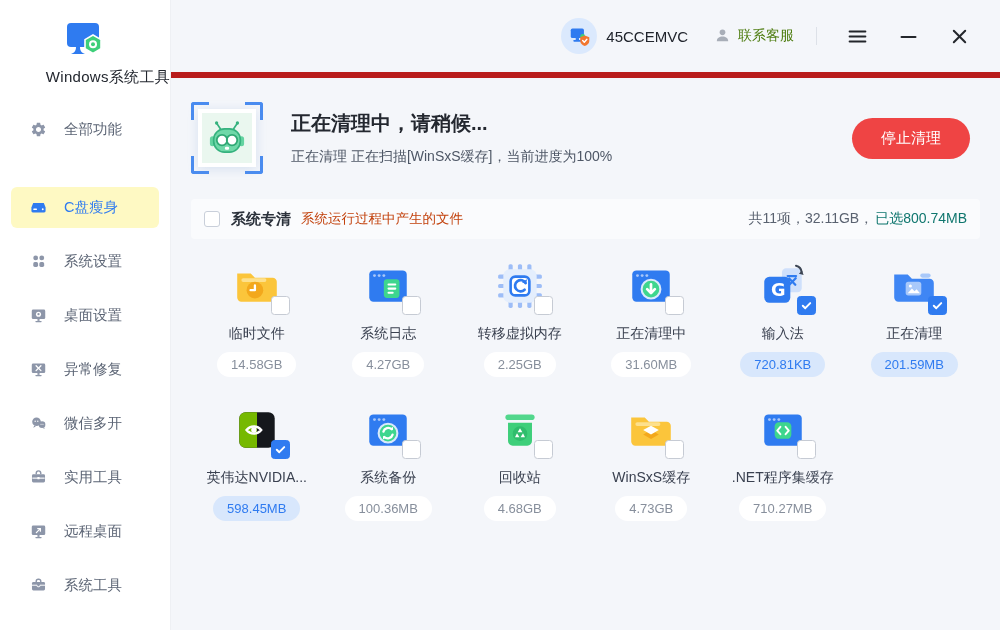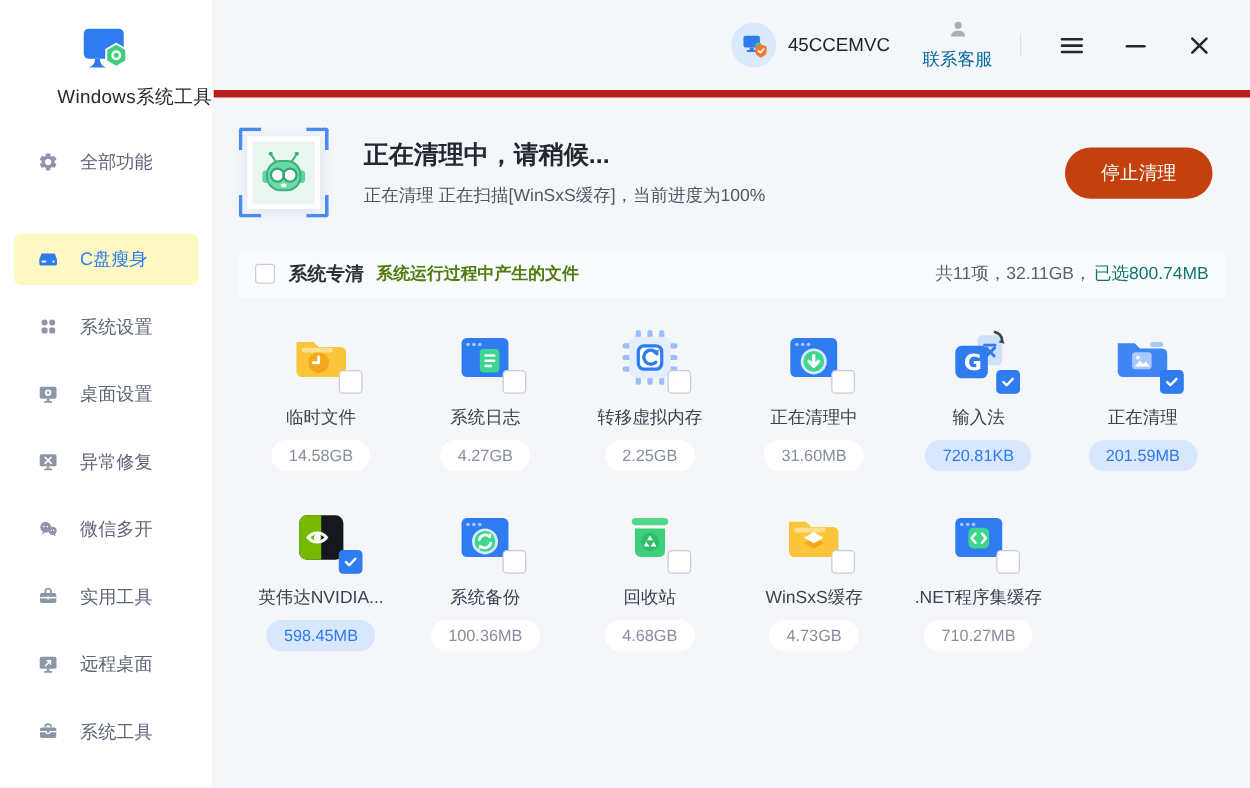--- a/index.html
+++ b/index.html
@@ -21,46 +21,46 @@
   .sitem .sicon svg{width:17px;height:17px;}
   .sitem.active{background:#fef9c3;color:#2F7BF0;}
   .sitem.active .sicon{color:#2F7BF0;}
   
   .main{flex:1;display:flex;flex-direction:column;min-width:0;}
   .topbar{height:72px;flex:none;display:flex;align-items:center;justify-content:flex-end;border-bottom:6px solid #b91c1c;padding-right:26px;gap:0;}
   .account{display:flex;align-items:center;gap:9px;cursor:pointer;}
   .avatar{width:36px;height:36px;border-radius:50%;background:#DBE9FD;display:flex;align-items:center;justify-content:center;}
   .avatar svg{width:28px;height:28px;}
   .account-id{font-size:15px;color:#20242C;font-weight:500;}
-  .support{display:flex;align-items:center;gap:7px;margin-left:26px;cursor:pointer;color:#0369a1;font-size:14px;flex-direction:column;}
+  .support{display:flex;align-items:flex-start;gap:7px;margin-left:26px;cursor:pointer;color:#4d7c0f;font-size:14px;}
   .support svg{width:17px;height:17px;}
   .tb-divider{width:1px;height:18px;background:#DDE1E8;margin:0 26px 0 22px;}
   .winbtn{background:none;border:none;padding:4px;display:flex;align-items:center;cursor:pointer;}
   .winbtn svg{width:21px;height:21px;stroke:#23262B;}
   .winbtn + .winbtn{margin-left:22px;}
   
   .content{padding:14px 20px 0 20px;}
   .clean-header{display:flex;align-items:center;margin-top:10px;}
   .robot-frame{position:relative;width:72px;height:72px;flex:none;}
   .corner{position:absolute;width:15px;height:15px;border:0 solid #4A8CF0;}
   .c-tl{top:0;left:0;border-top-width:3px;border-left-width:3px;border-top-left-radius:3px;}
   .c-tr{top:0;right:0;border-top-width:3px;border-right-width:3px;border-top-right-radius:3px;}
   .c-bl{bottom:0;left:0;border-bottom-width:3px;border-left-width:3px;border-bottom-left-radius:3px;}
   .c-br{bottom:0;right:0;border-bottom-width:3px;border-right-width:3px;border-bottom-right-radius:3px;}
   .robot-box{position:absolute;inset:7px;background:#EAF7EF;border:4px solid #fff;box-shadow:0 2px 10px rgba(110,150,210,.22);display:flex;align-items:center;justify-content:center;}
   .robot-box svg{width:40px;height:40px;}
   .clean-text{margin-left:28px;}
   .clean-title{font-size:20px;font-weight:700;color:#23272F;}
   .clean-status{margin-top:11px;font-size:14px;color:#4E5766;}
-  .stop-btn{margin-left:auto;margin-right:10px;width:118px;height:41px;border:none;border-radius:21px;background:#c2410c;color:#fff;font-size:15px;font-family:Liberation Sans, sans-serif;cursor:pointer;}
+  .stop-btn{margin-left:auto;margin-right:10px;width:118px;height:41px;border:none;border-radius:21px;background:#ef4444;color:#fff;font-size:15px;font-family:Liberation Sans, sans-serif;cursor:pointer;}
   
   .section-row{margin-top:25px;height:40px;background:#FAFBFD;border-radius:4px;display:flex;align-items:center;padding:0 13px;}
   .checkbox{width:16px;height:16px;border:1.5px solid #C9CFDA;border-radius:3px;background:#fff;box-sizing:border-box;margin-right:11px;cursor:pointer;flex:none;}
   .section-title{font-size:15px;font-weight:700;color:#2B313B;margin-right:10px;}
-  .section-sub{font-size:13.5px;color:#4d7c0f;font-weight:bold;}
+  .section-sub{font-size:13.5px;color:#c2410c;}
   .summary{margin-left:auto;font-size:14px;color:#5A6270;}
   .selected-size{font-size:14px;color:#0f766e;margin-left:2px;}
   
   .grid{display:grid;grid-template-columns:repeat(6,1fr);margin-top:22px;row-gap:28px;}
   .gitem{display:flex;flex-direction:column;align-items:center;cursor:pointer;}
   .gicon{position:relative;width:50px;height:50px;}
   .gicon > svg{width:50px;height:50px;display:block;}
   .cb{position:absolute;right:-8px;bottom:-4px;width:19px;height:19px;box-sizing:border-box;border-radius:3.5px;background:#fff;border:1.5px solid #C6CBD4;display:flex;align-items:center;justify-content:center;cursor:pointer;}
   .cb.checked{background:#2F7BF0;border-color:#2F7BF0;}
   .cb svg{width:13px;height:13px;}

